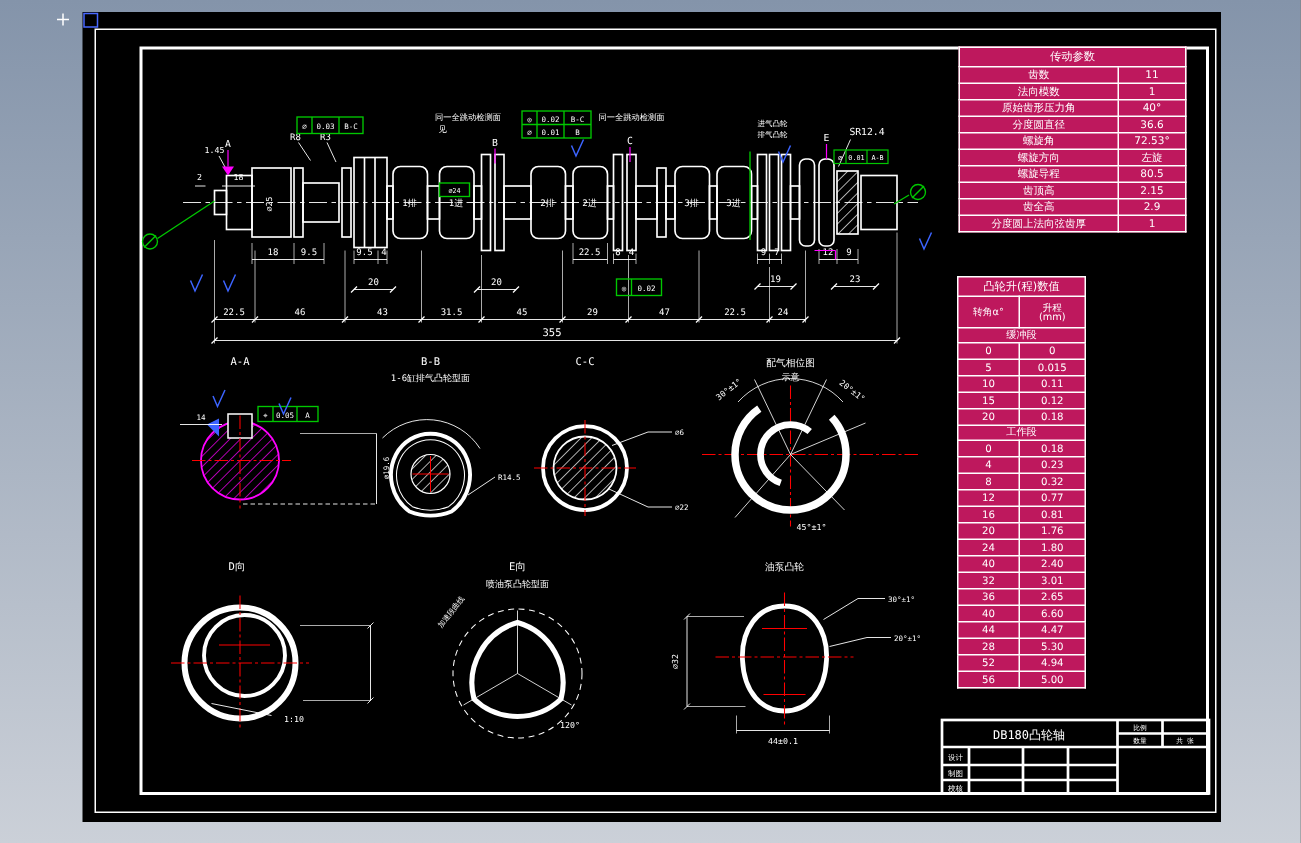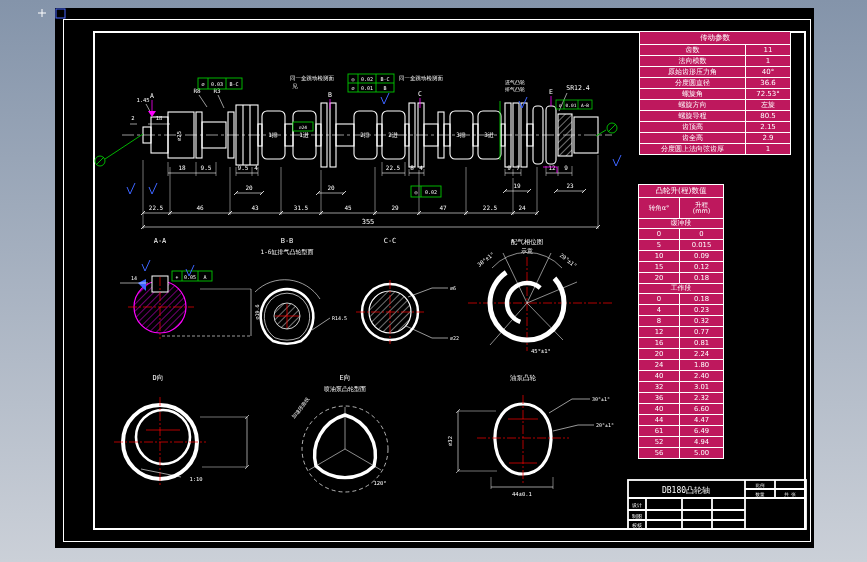--- a/index.html
+++ b/index.html
@@ -525,21 +525,21 @@
   <tr>
         <td>0</td>
         <td>0</td>
       </tr>
   <tr>
         <td>5</td>
         <td>0.015</td>
       </tr>
   <tr>
         <td>10</td>
-        <td>0.09</td>
+        <td>0.11</td>
       </tr>
   <tr>
         <td>15</td>
         <td>0.12</td>
       </tr>
   <tr>
         <td>20</td>
         <td>0.18</td>
       </tr>
   <tr>
@@ -560,49 +560,49 @@
   <tr>
         <td>12</td>
         <td>0.77</td>
       </tr>
   <tr>
         <td>16</td>
         <td>0.81</td>
       </tr>
   <tr>
         <td>20</td>
-        <td>2.24</td>
+        <td>1.76</td>
       </tr>
   <tr>
         <td>24</td>
         <td>1.80</td>
       </tr>
   <tr>
         <td>40</td>
         <td>2.40</td>
       </tr>
   <tr>
         <td>32</td>
         <td>3.01</td>
       </tr>
   <tr>
         <td>36</td>
-        <td>2.32</td>
+        <td>2.65</td>
       </tr>
   <tr>
         <td>40</td>
         <td>6.60</td>
       </tr>
   <tr>
         <td>44</td>
         <td>4.47</td>
       </tr>
   <tr>
-        <td>61</td>
-        <td>6.49</td>
+        <td>28</td>
+        <td>5.30</td>
       </tr>
   <tr>
         <td>52</td>
         <td>4.94</td>
       </tr>
   <tr>
         <td>56</td>
         <td>5.00</td>
       </tr>
 </tbody>

